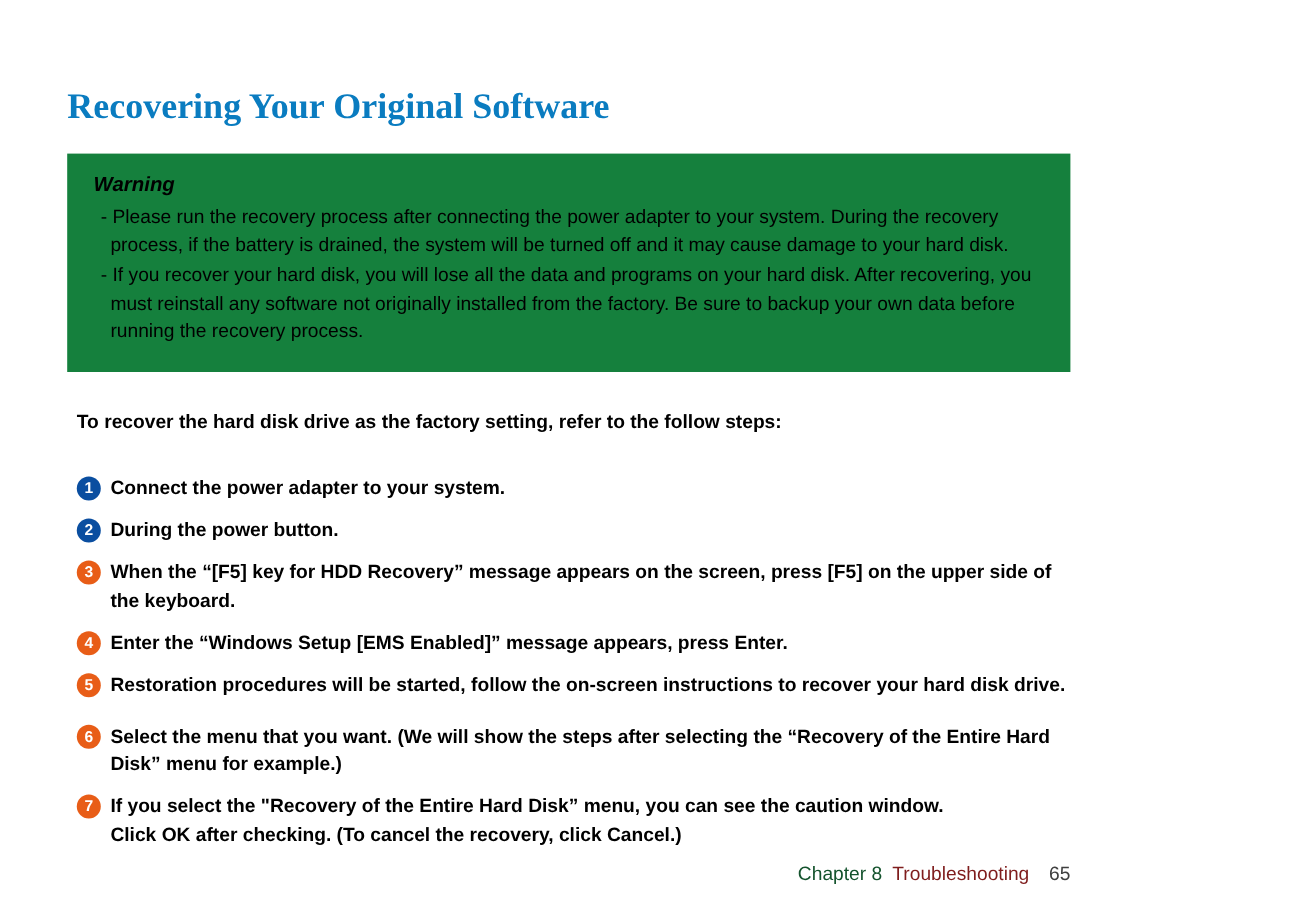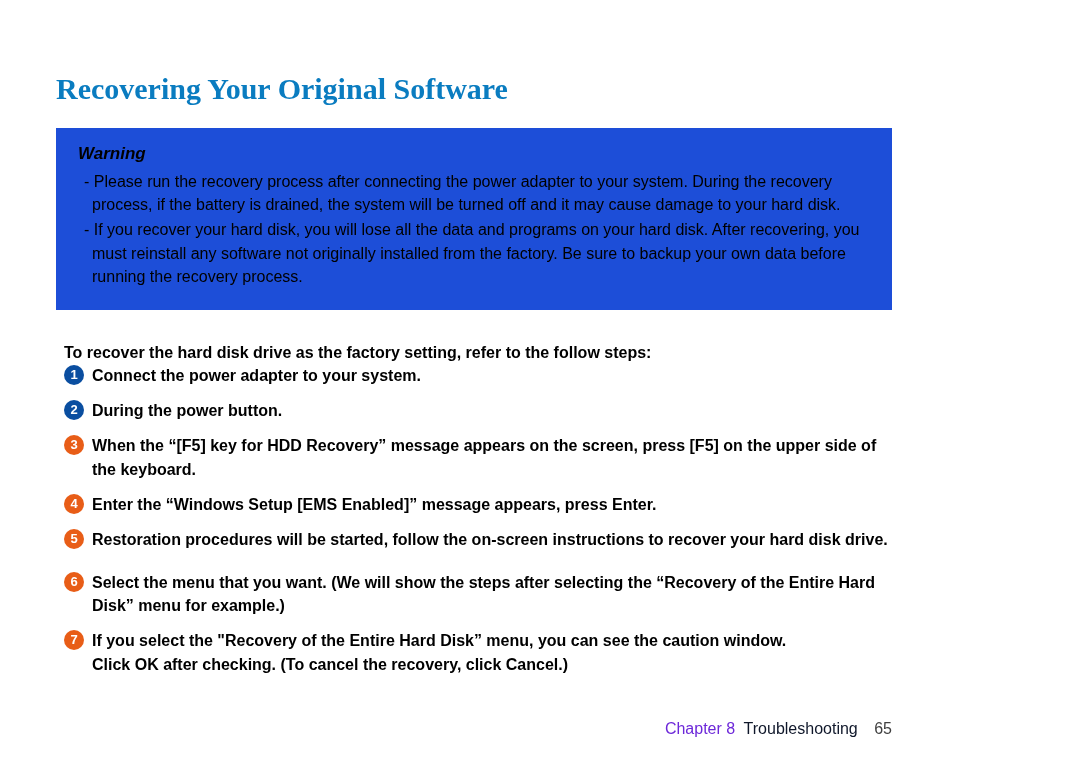--- a/index.html
+++ b/index.html
@@ -19,21 +19,21 @@
     position: relative;
   }
   .title {
     color: #0a7cc0;
     font-size: 30px;
     font-weight: bold;
     margin: 0 0 22px 0;
     font-family: Georgia, "Times New Roman", serif;
   }
   .warning-box {
-    background: #1d4ed8;
+    background: #15803d;
     padding: 16px 22px 20px 22px;
     margin-bottom: 34px;
   }
   .warning-heading {
     font-size: 17px;
     font-weight: bold;
     font-style: italic;
     margin: 0 0 6px 0;
   }
   .warning-body {
@@ -41,21 +41,21 @@
     line-height: 1.45;
     padding-left: 14px;
   }
   .warning-item {
     text-indent: -8px;
     margin-bottom: 2px;
   }
   .instructions-heading {
     font-size: 16px;
     font-weight: bold;
-    margin: 0 0 2px 8px;
+    margin: 0 0 34px 8px;
   }
   .steps {
     padding-left: 8px;
   }
   .step-row {
     display: flex;
     align-items: flex-start;
     margin-bottom: 12px;
   }
   .step-row.extra {
@@ -81,22 +81,22 @@
     line-height: 1.45;
     flex: 1;
     font-weight: bold;
   }
   .footer {
     position: absolute;
     bottom: 22px;
     right: 56px;
     font-size: 16px;
   }
-  .footer .chapter { color: #6d28d9; }
-  .footer .section { color: #0f172a; margin: 0 12px 0 4px; }
+  .footer .chapter { color: #14532d; }
+  .footer .section { color: #7f1d1d; margin: 0 12px 0 4px; }
   .footer .pagenum { color: #404040; }
 </style>
 </head>
 <body>
 
 <div class="page">
 
   <h1 class="title">Recovering Your Original Software</h1>
 
   <div class="warning-box">

